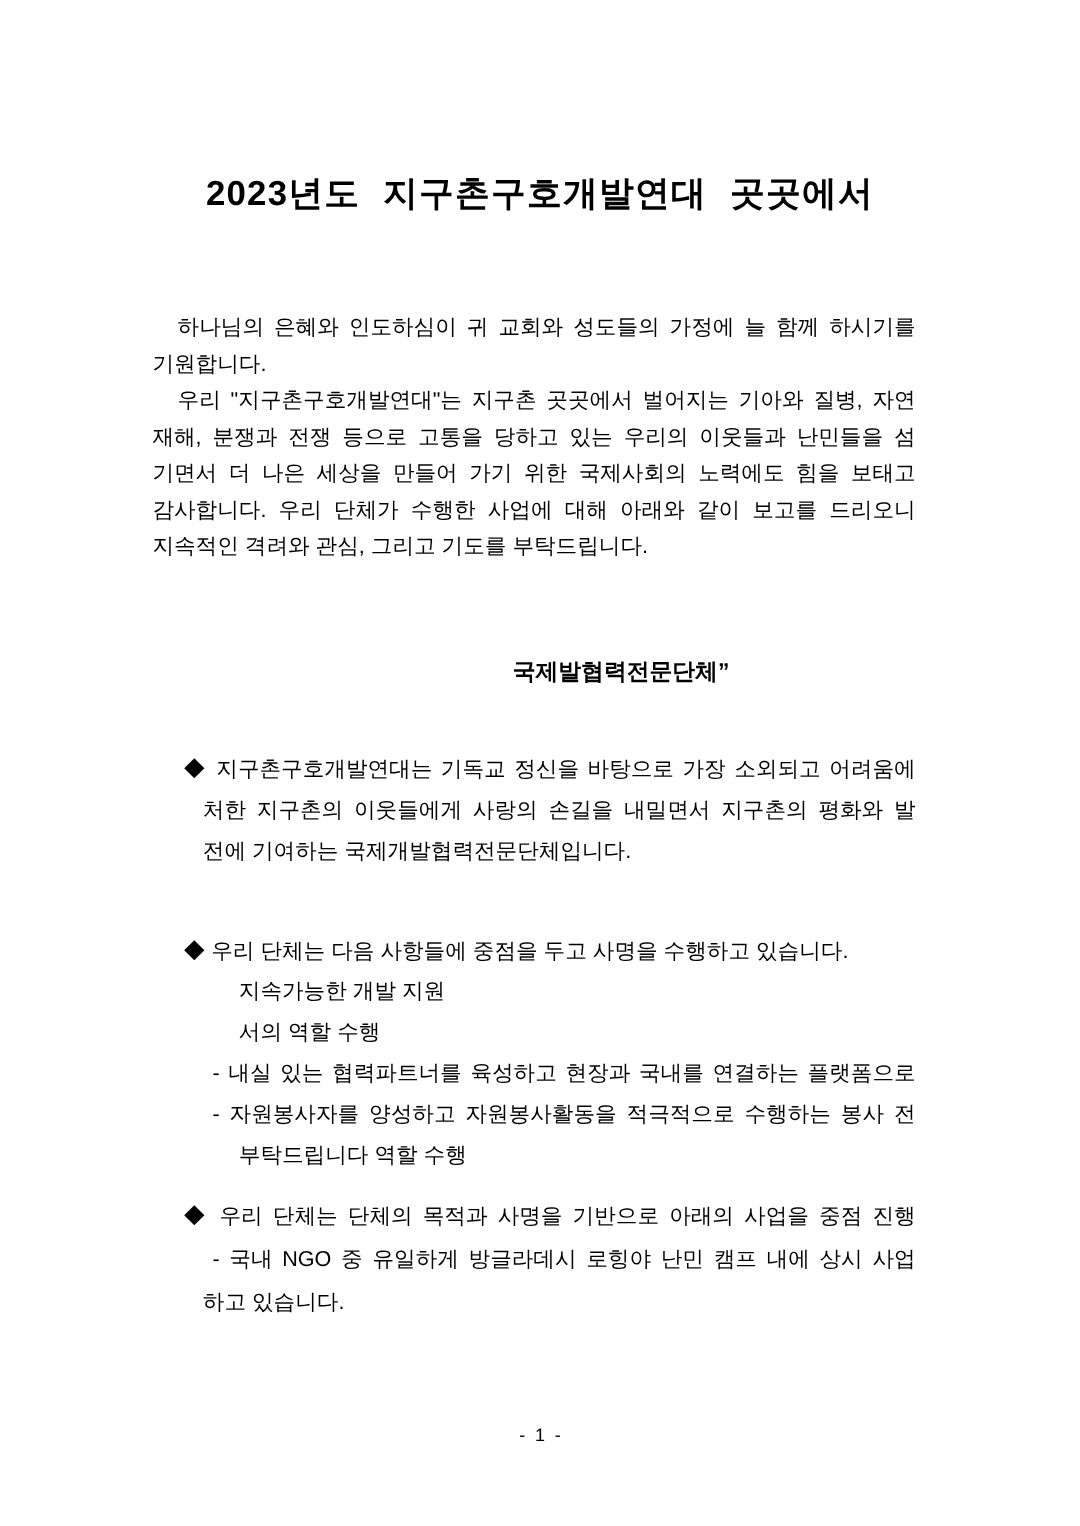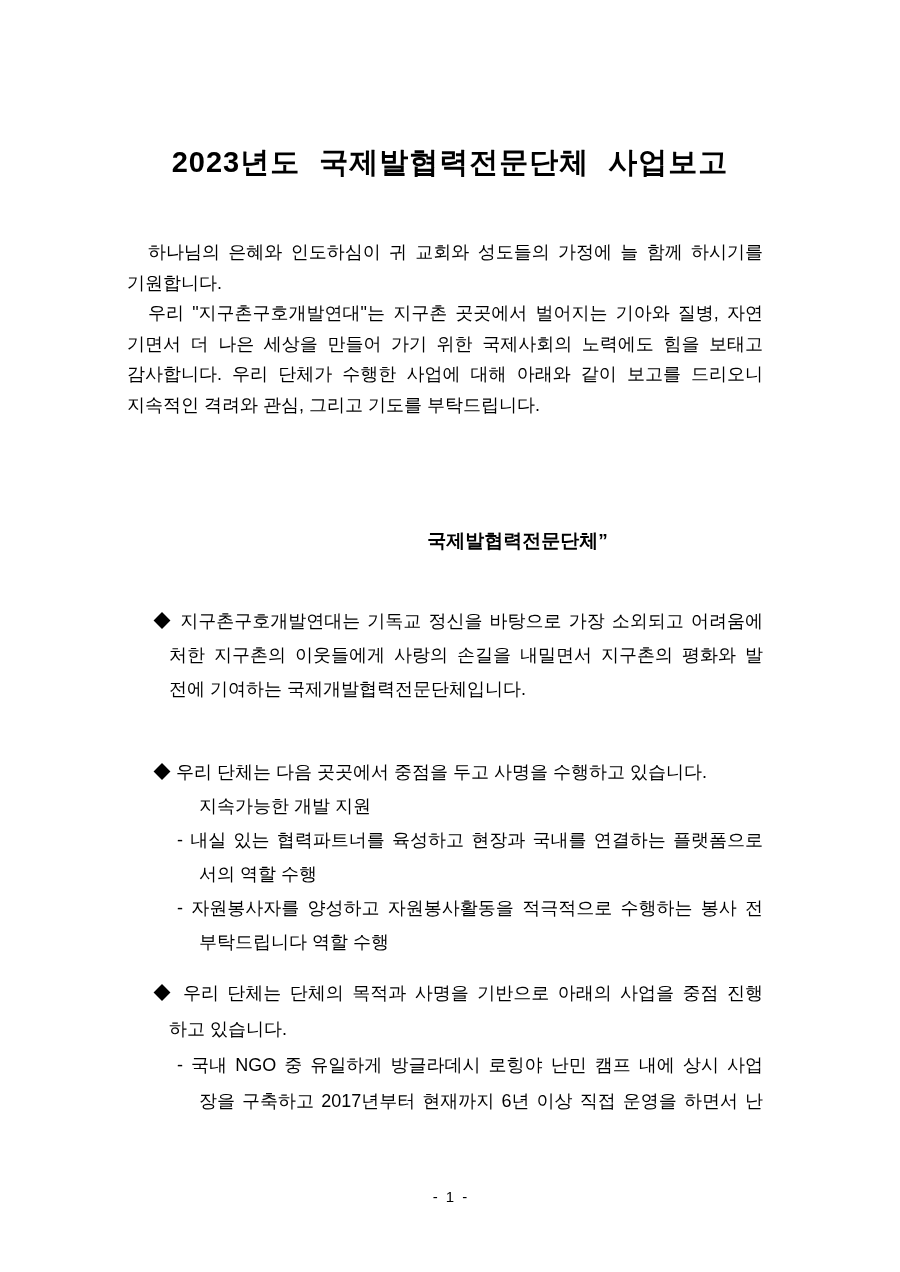--- a/index.html
+++ b/index.html
@@ -27,21 +27,21 @@
     word-spacing: 10px;
     letter-spacing: 1px;
     line-height: 44px;
   }
   .content {
     position: absolute;
     left: 127px;
     top: 0;
     width: 636px;
   }
-  .block { position: absolute; width: 636px; }
+  .block { position: absolute; width: 636px; margin-top: 20px; }
   .ln {
     font-size: 18px;
     line-height: 30.5px;
     white-space: normal;
     word-break: keep-all;
   }
   
   .just {
     text-align: justify;
     text-align-last: justify;
@@ -83,56 +83,56 @@
     font-size: 15px;
     line-height: 22px;
     word-spacing: 4px;
   }
 </style>
 </head>
 <body>
 
 <div class="page">
 
-  <div class="doc-title">2023년도 국제발협력전문단체 사업보고</div>
+  <div class="doc-title">2023년도 지구촌구호개발연대 곳곳에서</div>
 
   <div class="content">
 
     <div class="block intro-block">
       <div class="ln just ind">하나님의 은혜와 인도하심이 귀 교회와 성도들의 가정에 늘 함께 하시기를</div>
       <div class="ln">기원합니다.</div>
       <div class="ln just ind">우리 "지구촌구호개발연대"는 지구촌 곳곳에서 벌어지는 기아와 질병, 자연</div>
+      <div class="ln just">재해, 분쟁과 전쟁 등으로 고통을 당하고 있는 우리의 이웃들과 난민들을 섬</div>
       <div class="ln just">기면서 더 나은 세상을 만들어 가기 위한 국제사회의 노력에도 힘을 보태고</div>
       <div class="ln just">감사합니다. 우리 단체가 수행한 사업에 대해 아래와 같이 보고를 드리오니</div>
       <div class="ln">지속적인 격려와 관심, 그리고 기도를 부탁드립니다.</div>
     </div>
 
     <div class="block heading-block">
       <div class="ln h2">국제발협력전문단체”</div>
     </div>
 
     <div class="block bullet-block b1">
       <div class="ln just bl1">◆ 지구촌구호개발연대는 기독교 정신을 바탕으로 가장 소외되고 어려움에</div>
       <div class="ln just blc">처한 지구촌의 이웃들에게 사랑의 손길을 내밀면서 지구촌의 평화와 발</div>
       <div class="ln blc">전에 기여하는 국제개발협력전문단체입니다.</div>
     </div>
 
     <div class="block bullet-block b2">
-      <div class="ln bl1">◆ 우리 단체는 다음 곳곳에서 중점을 두고 사명을 수행하고 있습니다.</div>
+      <div class="ln bl1">◆ 우리 단체는 다음 사항들에 중점을 두고 사명을 수행하고 있습니다.</div>
       <div class="ln slc">지속가능한 개발 지원</div>
+      <div class="ln slc">서의 역할 수행</div>
       <div class="ln just sl1">- 내실 있는 협력파트너를 육성하고 현장과 국내를 연결하는 플랫폼으로</div>
-      <div class="ln slc">서의 역할 수행</div>
       <div class="ln just sl1">- 자원봉사자를 양성하고 자원봉사활동을 적극적으로 수행하는 봉사 전</div>
       <div class="ln slc">부탁드립니다 역할 수행</div>
     </div>
 
     <div class="block bullet-block b3">
       <div class="ln just bl1">◆ 우리 단체는 단체의 목적과 사명을 기반으로 아래의 사업을 중점 진행</div>
+      <div class="ln just sl1">- 국내 NGO 중 유일하게 방글라데시 로힝야 난민 캠프 내에 상시 사업</div>
       <div class="ln blc">하고 있습니다.</div>
-      <div class="ln just sl1">- 국내 NGO 중 유일하게 방글라데시 로힝야 난민 캠프 내에 상시 사업</div>
-      <div class="ln just slc">장을 구축하고 2017년부터 현재까지 6년 이상 직접 운영을 하면서 난</div>
     </div>
 
   </div>
 
   <div class="page-footer">- 1 -</div>
 
 </div>
 
 </body></html>

